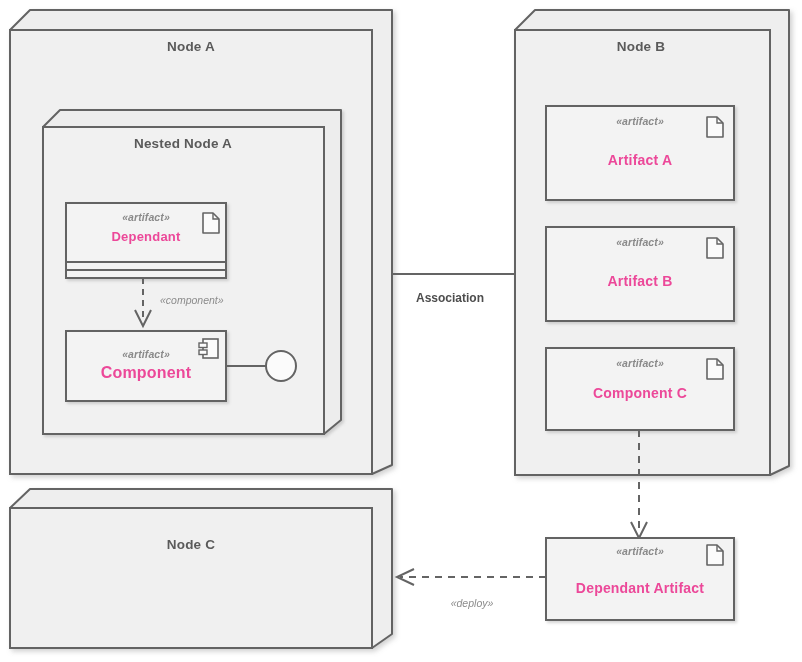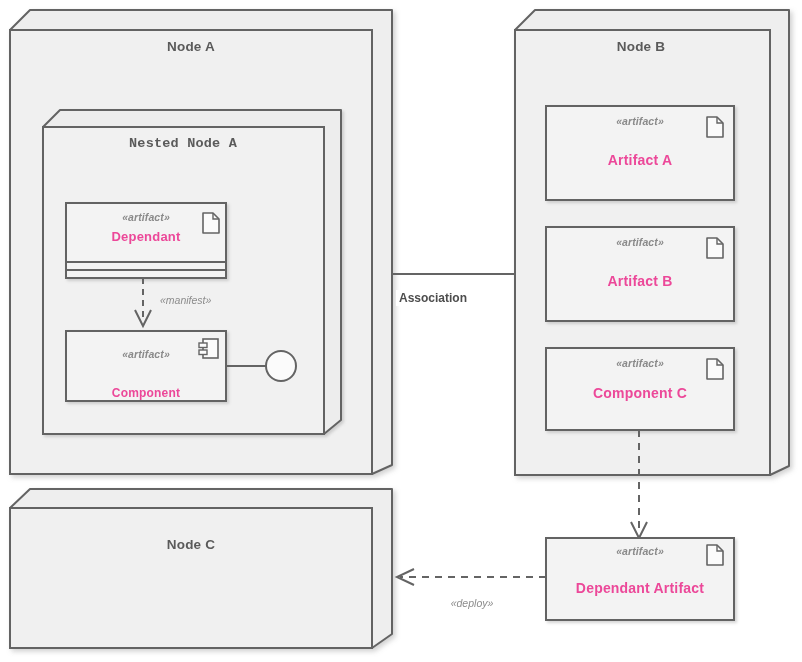--- a/index.html
+++ b/index.html
@@ -175,42 +175,42 @@
     </g>
 
     <g>
       <line x1="546" y1="577" x2="400" y2="577" stroke="#646464" stroke-width="2" stroke-dasharray="7,6"></line>
       <path d="M414,569 L397,577 L414,585" fill="none" stroke="#646464" stroke-width="2"></path>
     </g>
   </svg>
 
   <div class="lbl node-title centered" style="left:191px; top:39px;">Node A</div>
 
-  <div class="lbl node-title centered" style="left:183px; top:136px;font-family:Liberation Mono, monospace;">Nested Node A</div>
+  <div class="lbl node-title centered" style="left:183px; top:136px;">Nested Node A</div>
 
   <div class="lbl stereo centered" style="left:146px; top:211px;">«artifact»</div>
   <div class="lbl elem-name centered" style="left:146px; top:229px;">Dependant</div>
 
-  <div class="lbl edge-label" style="left:160px; top:294px;">«manifest»</div>
+  <div class="lbl edge-label" style="left:160px; top:294px;">«component»</div>
 
   <div class="lbl stereo centered" style="left:146px; top:348px;">«artifact»</div>
-  <div class="lbl elem-name centered" style="left:146px; top:386px; font-size:12px;">Component</div>
+  <div class="lbl elem-name centered" style="left:146px; top:364px; font-size:16px;">Component</div>
 
   <div class="lbl node-title centered" style="left:641px; top:39px;">Node B</div>
 
   <div class="lbl stereo centered" style="left:640px; top:115px;">«artifact»</div>
   <div class="lbl elem-name centered" style="left:640px; top:152px; font-size:14px;">Artifact A</div>
 
   <div class="lbl stereo centered" style="left:640px; top:236px;">«artifact»</div>
   <div class="lbl elem-name centered" style="left:640px; top:273px; font-size:14px;">Artifact B</div>
 
   <div class="lbl stereo centered" style="left:640px; top:357px;">«artifact»</div>
   <div class="lbl elem-name centered" style="left:640px; top:385px; font-size:14px;">Component C</div>
 
-  <div class="lbl assoc-label centered" style="left:433px; top:290px;">Association</div>
+  <div class="lbl assoc-label centered" style="left:450px; top:290px;">Association</div>
 
   <div class="lbl node-title centered" style="left:191px; top:537px;">Node C</div>
 
   <div class="lbl stereo centered" style="left:640px; top:545px;">«artifact»</div>
   <div class="lbl elem-name centered" style="left:640px; top:580px; font-size:14px;">Dependant Artifact</div>
 
   <div class="lbl edge-label centered" style="left:472px; top:597px;">«deploy»</div>
 
 </div>
 

